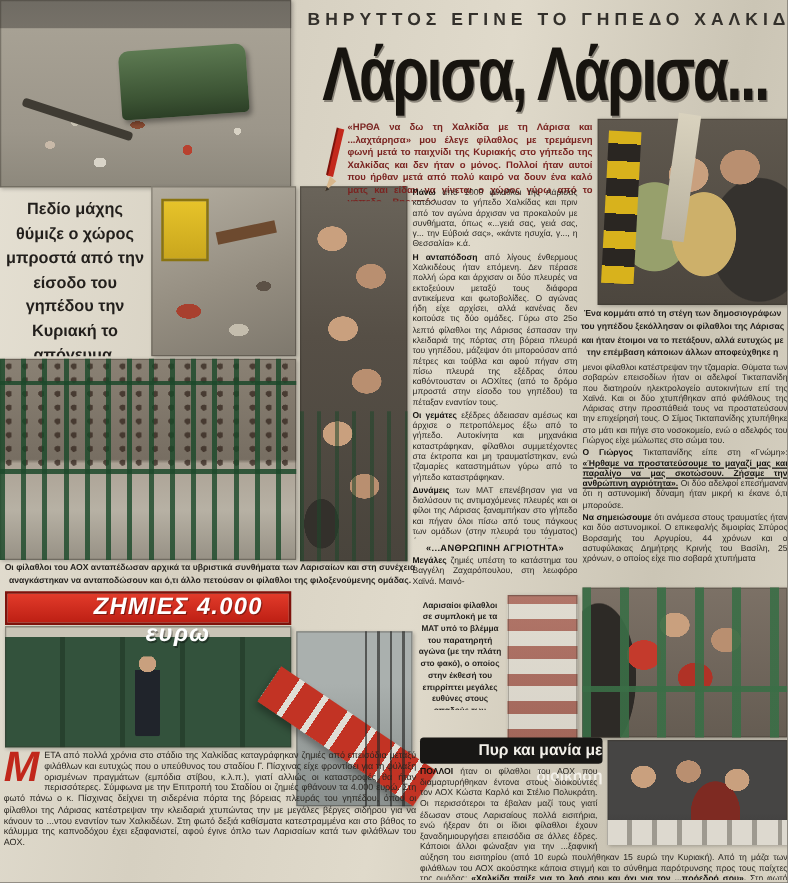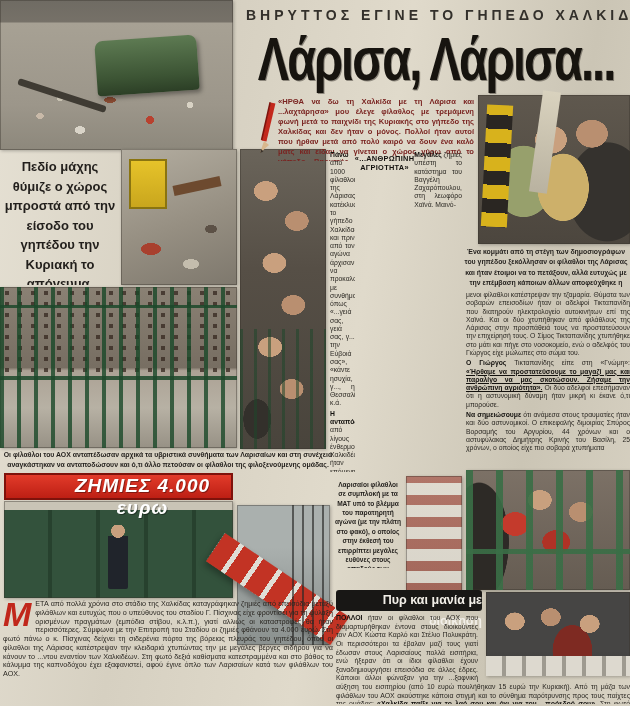--- a/index.html
+++ b/index.html
@@ -137,21 +137,21 @@
   .cap { position:absolute; font-weight:bold; color:#221f1c; text-align:center; overflow:hidden; }
   #caption-left  { left:2px;  top:157px; width:116px; height:128px; font-size:13px;  line-height:1.5; }
   #caption-fans  { left:2px;  top:450px; width:332px; height:21px;  font-size:6.9px; line-height:1.5; }
   #caption-brawl { left:462px; top:247px; width:168px; height:42px; font-size:6.9px; line-height:1.5; }
   #caption-mat   { left:334px; top:480px; width:68px; height:88px;  font-size:6.6px; line-height:1.42; }
 
   
   .bodycol { position:absolute; font-size:6.8px; line-height:1.22; color:#2a2722; text-align:justify; overflow:hidden; }
   .bodycol p { margin:0 0 2px; }
   .bodycol b { color:#14120f; }
-  #col-mid   { left:330px; top:151px; width:132px; height:321px; display:flex; flex-direction:row; }
+  #col-mid   { left:330px; top:151px; width:132px; height:321px; display:flex; flex-direction:column; }
   #col-mid .flow { flex:1 1 auto; overflow:hidden; }
   #col-right { left:466px; top:291px; width:164px; height:177px; }
   .subhead { text-align:center; font-weight:bold; font-size:7.4px; margin:3px 0 2px; color:#14120f; letter-spacing:.3px; }
   .q { font-weight:bold; text-decoration:underline; color:#14120f; }
 
   
   #damage-banner { position:absolute; left:4px; top:473px; width:229px; height:27px;
       background:linear-gradient(#e23b2a,#bd1f14); border:2px solid #7e120b; color:#fff;
       font-weight:bold; font-style:italic; font-size:19px; text-align:center; line-height:22px;
       letter-spacing:1px; text-shadow:1px 1px 0 rgba(0,0,0,.35);padding-left:48px; }

